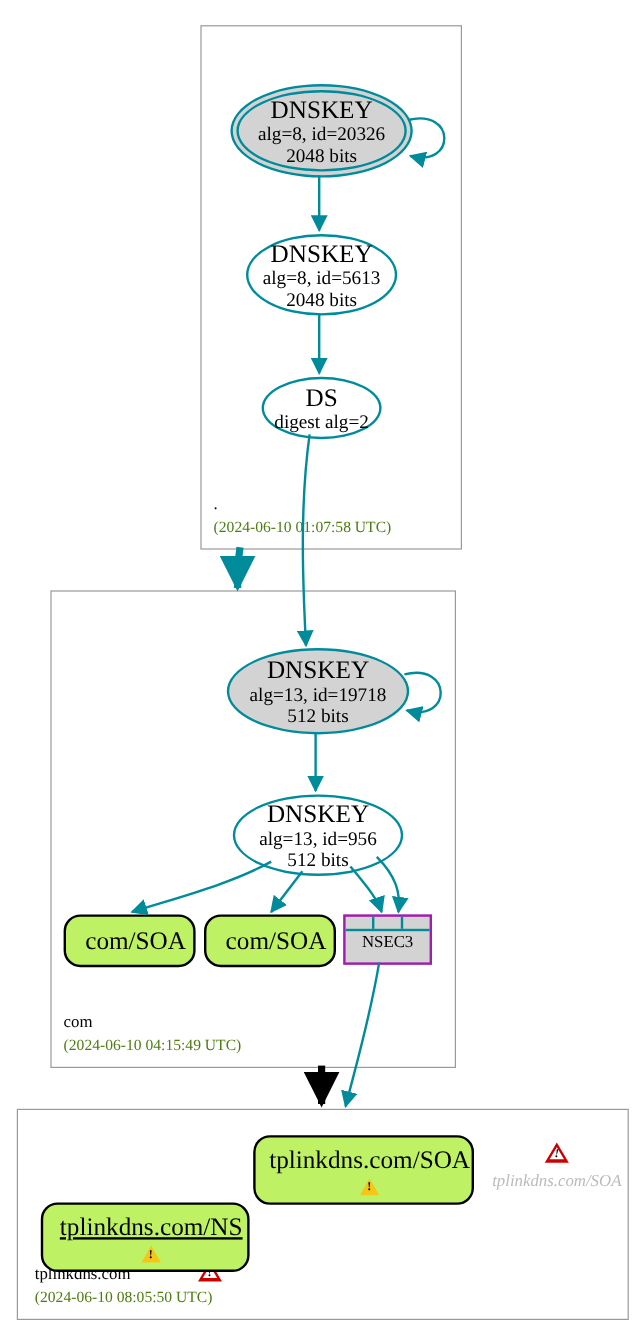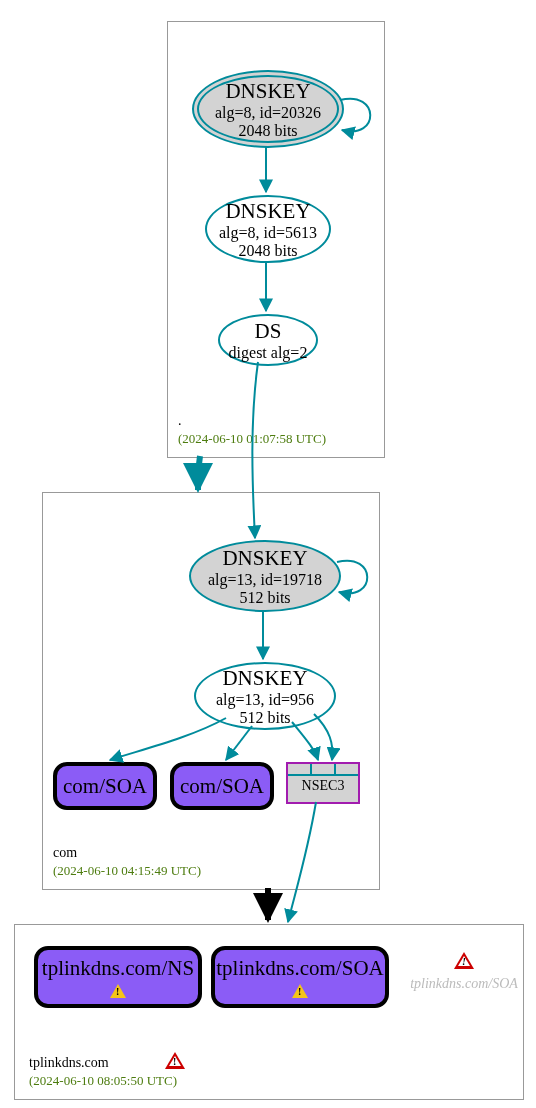--- a/index.html
+++ b/index.html
@@ -42,28 +42,29 @@
     content: "";
     position: absolute;
     inset: 3px;
     border: 2px solid #008b9b;
     border-radius: 50%;
   }
   .node-title { font-size: 21px; }
   .node-sub { font-size: 16px; }
   .roundrect {
     position: absolute;
-    border: 4px solid #000000;
+    border: 2px solid #000000;
     border-radius: 14px;
-    background: #8b5cf6;
+    background: #bef264;
     text-align: center;
     display: flex;
     flex-direction: column;
     justify-content: center;
     align-items: center;
+    padding-left: 10px;
   }
   .roundrect.black { border-color: #000; }
   .nsec3-box {
     position: absolute;
     width: 70px;
     height: 38px;
     border: 2px solid #a21caf;
     background: #d3d3d3;
   }
   .nsec3-box .hdr {
@@ -181,21 +182,21 @@
 
 <div class="nsec3-box" style="left:286px; top:762px;">
   <div class="hdr">
       <div></div>
       <div></div>
       <div></div>
     </div>
   <div class="lbl">NSEC3</div>
 </div>
 
-<div class="roundrect black" style="left:34px; top:946px; width:160px; height:54px;">
+<div class="roundrect black" style="left:34px; top:1002px; width:160px; height:54px;text-decoration:underline;">
   <div class="node-title">tplinkdns.com/NS</div>
   <span class="warn-yellow" style="margin-top:3px;"></span>
 </div>
 
 <div class="roundrect black" style="left:211px; top:946px; width:170px; height:54px;">
   <div class="node-title">tplinkdns.com/SOA</div>
   <span class="warn-yellow" style="margin-top:3px;"></span>
 </div>
 
 <div class="ghost-text" style="left:404px; top:952px; width:120px;">

